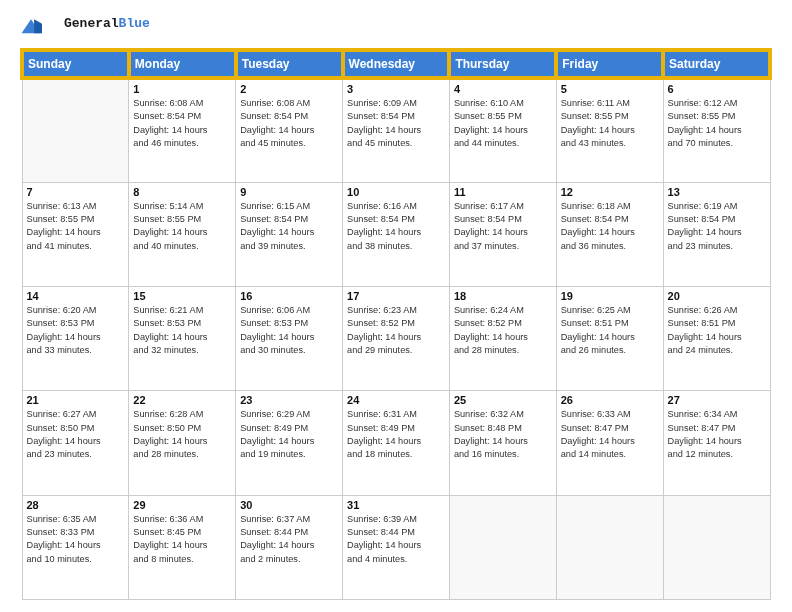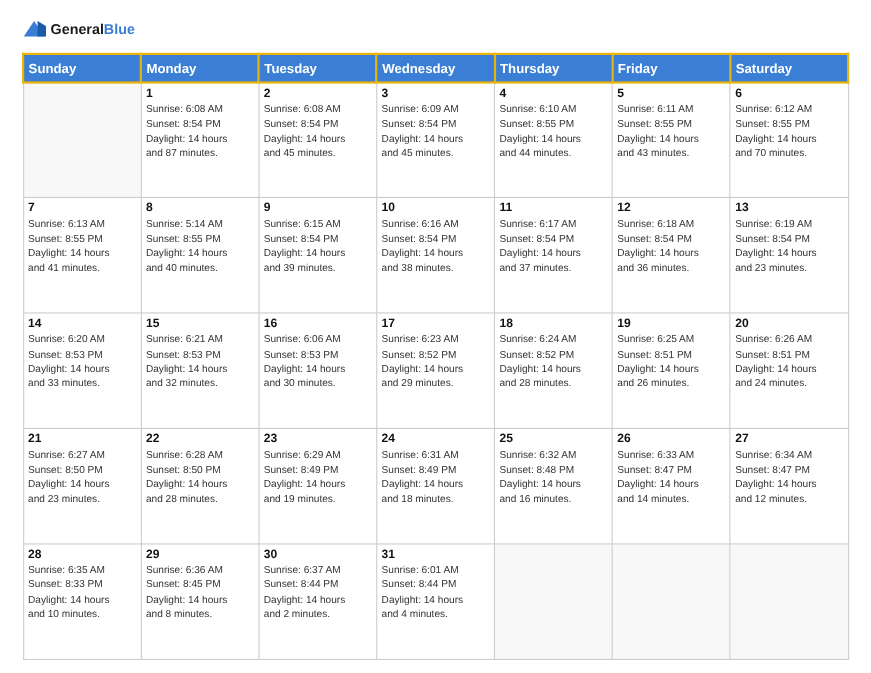--- a/index.html
+++ b/index.html
@@ -18,22 +18,22 @@
       flex-direction: column;
     }
     .header {
       display: flex;
       justify-content: space-between;
       align-items: flex-start;
       margin-bottom: 10px;
     }
     .logo {
       display: flex;
-      align-items: center;
-      gap: 2px;
+      gap: 20px;
+      font-family: Liberation Mono, monospace;
     }
     .logo-icon {
       width: 22px;
       height: 22px;
       margin-right: 2px;
     }
     .title-block {
       text-align: right;
     }
     .month-title {
@@ -52,21 +52,21 @@
       width: 100%;
       table-layout: fixed;
     }
     .calendar th {
       background: #3a7fd5;
       color: #fff;
       font-size: 12px;
       font-weight: bold;
       padding: 5px 4px;
       text-align: left;
-      border: 2px solid #eab308;
+      border: 4px solid #eab308;
     }
     .calendar td {
       border: 1px solid #ccc;
       vertical-align: top;
       padding: 3px 4px;
       font-size: 9.5px;
       color: #333;
       height: 82px;
       background: #fff;
     }
@@ -120,21 +120,21 @@
           <th>Thursday</th>
           <th>Friday</th>
           <th>Saturday</th>
         </tr>
     </thead>
     <tbody id="calendar-body">
     <tr class="week-row">
           <td class="empty"></td>
           <td>
             <span class="day-num">1</span>
-            <div class="day-info"><span>Sunrise: 6:08 AM</span><br><span>Sunset: 8:54 PM</span><br><span>Daylight: 14 hours</span><br><span>and 87 minutes.</span></div>
+            <div class="day-info"><span>Sunrise: 6:08 AM</span><br><span>Sunset: 8:54 PM</span><br><span>Daylight: 14 hours</span><br><span>and 46 minutes.</span></div>
           </td>
           <td>
             <span class="day-num">2</span>
             <div class="day-info"><span>Sunrise: 6:08 AM</span><br><span>Sunset: 8:54 PM</span><br><span>Daylight: 14 hours</span><br><span>and 45 minutes.</span></div>
           </td>
           <td>
             <span class="day-num">3</span>
             <div class="day-info"><span>Sunrise: 6:09 AM</span><br><span>Sunset: 8:54 PM</span><br><span>Daylight: 14 hours</span><br><span>and 45 minutes.</span></div>
           </td>
           <td>
@@ -248,21 +248,21 @@
           <td>
             <span class="day-num">29</span>
             <div class="day-info"><span>Sunrise: 6:36 AM</span><br><span>Sunset: 8:45 PM</span><br><span>Daylight: 14 hours</span><br><span>and 8 minutes.</span></div>
           </td>
           <td>
             <span class="day-num">30</span>
             <div class="day-info"><span>Sunrise: 6:37 AM</span><br><span>Sunset: 8:44 PM</span><br><span>Daylight: 14 hours</span><br><span>and 2 minutes.</span></div>
           </td>
           <td>
             <span class="day-num">31</span>
-            <div class="day-info"><span>Sunrise: 6:01 AM</span><br><span>Sunset: 8:44 PM</span><br><span>Daylight: 14 hours</span><br><span>and 4 minutes.</span></div>
+            <div class="day-info"><span>Sunrise: 6:39 AM</span><br><span>Sunset: 8:44 PM</span><br><span>Daylight: 14 hours</span><br><span>and 4 minutes.</span></div>
           </td>
           <td class="empty"></td>
           <td class="empty"></td>
           <td class="empty"></td>
         </tr>
       </tbody>
   </table>
 </div>
 
 </body></html>

